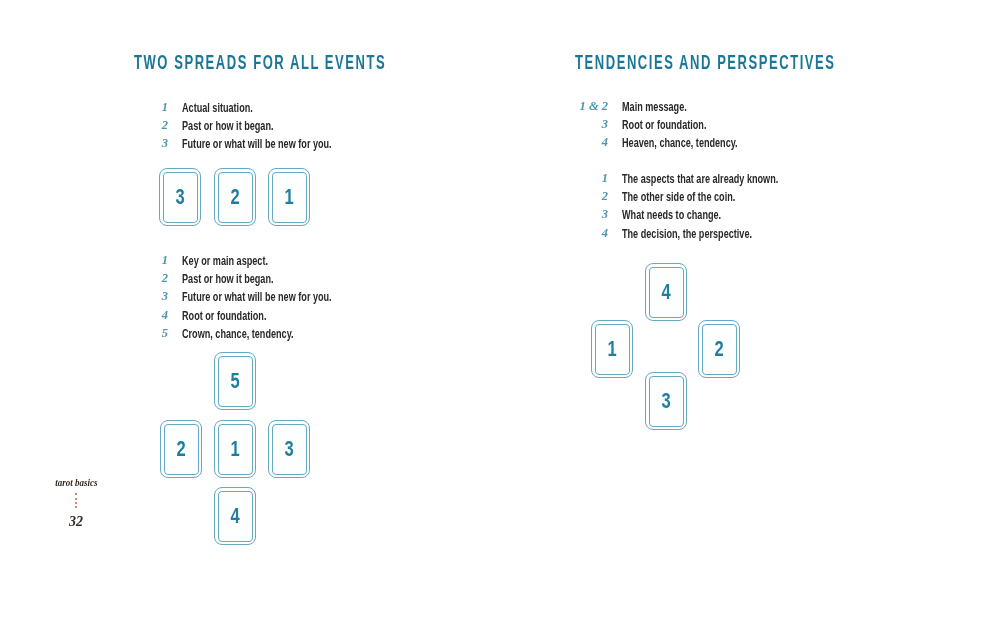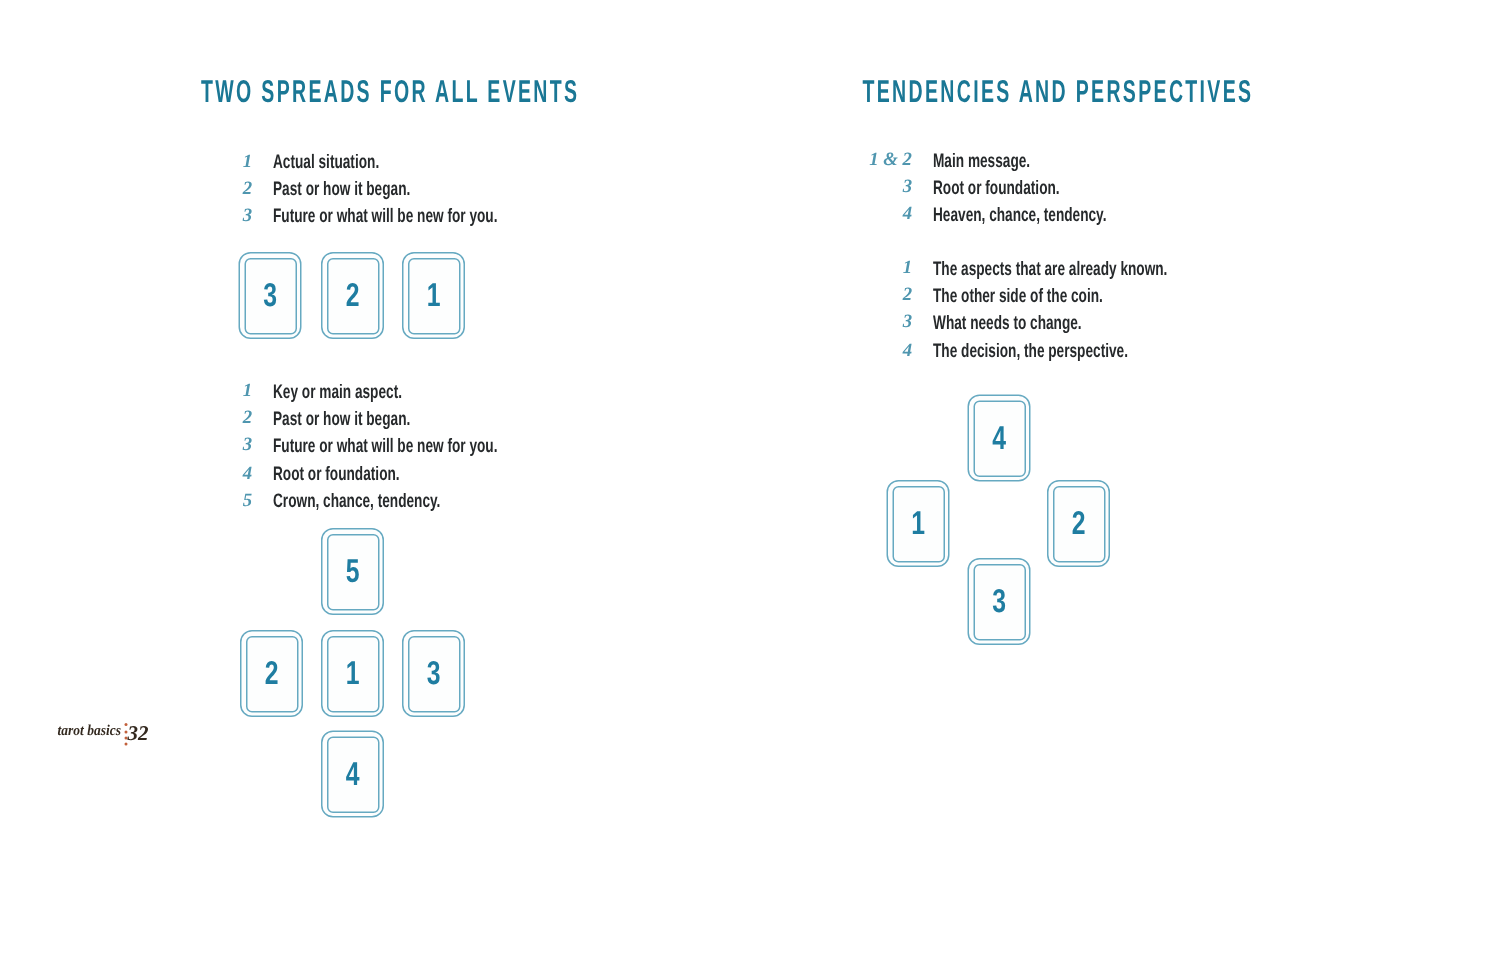--- a/index.html
+++ b/index.html
@@ -39,21 +39,21 @@
   .card-inner{
     width:100%;height:100%;box-sizing:border-box;border:1.5px solid #66a9c1;
     border-radius:4px;display:flex;align-items:center;justify-content:center;
   }
   .card-num{
     font-size:22px;font-weight:bold;color:#1f7da1;
     transform:scaleX(0.75);
   }
 
   .footer{
-    position:absolute;top:477px;width:80px;display:flex;flex-direction:row;
+    position:absolute;top:477px;width:80px;display:flex;flex-direction:column;
     align-items:center;
   }
   .f-left{left:36px;}
   .f-right{left:884px;margin-top:48px;}
   .footer-label{
     font-family:"Liberation Serif",serif;font-style:italic;font-weight:bold;
     font-size:10px;color:#33291f;white-space:nowrap;transform:scaleX(0.9);
   }
   .dotted-rule{display:flex;flex-direction:column;align-items:center;margin-top:4px;}
   .dot{width:2px;height:2px;border-radius:50%;background:#c2603b;margin:1.2px 0;}

